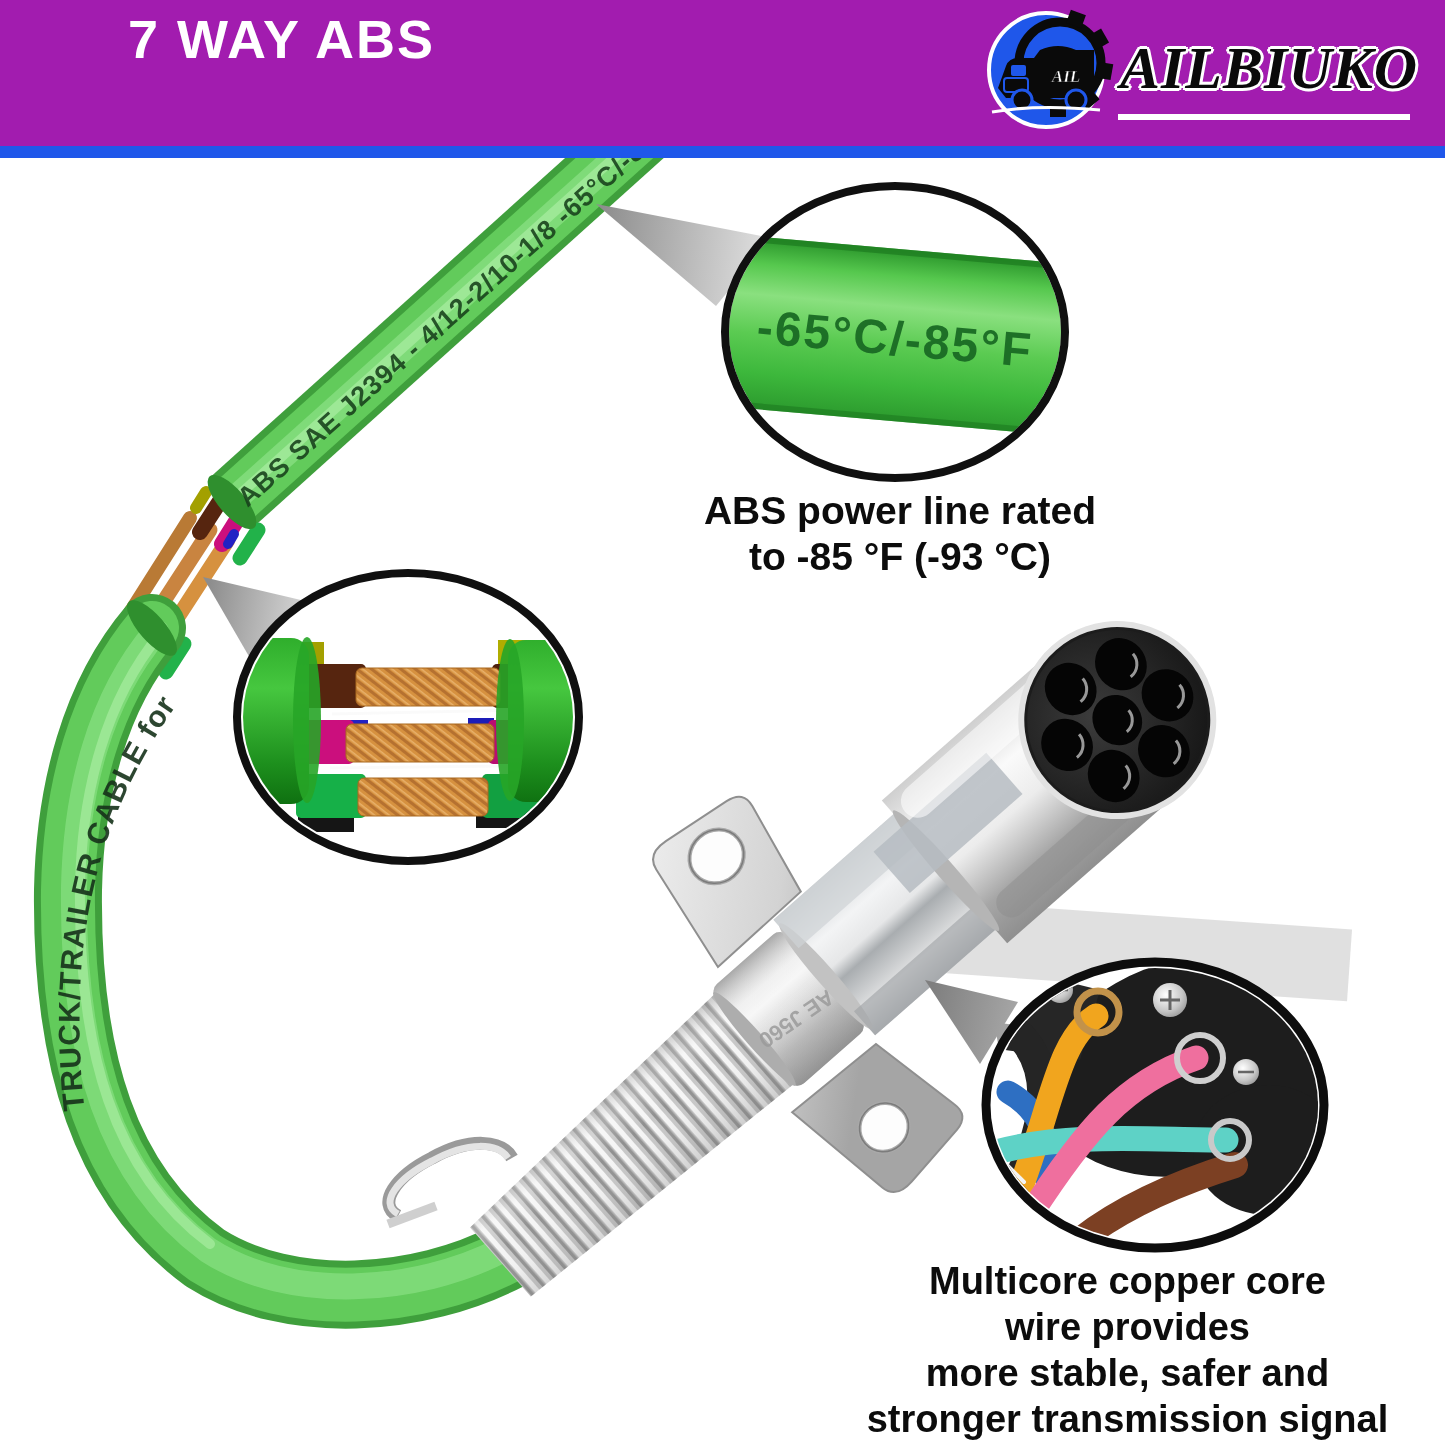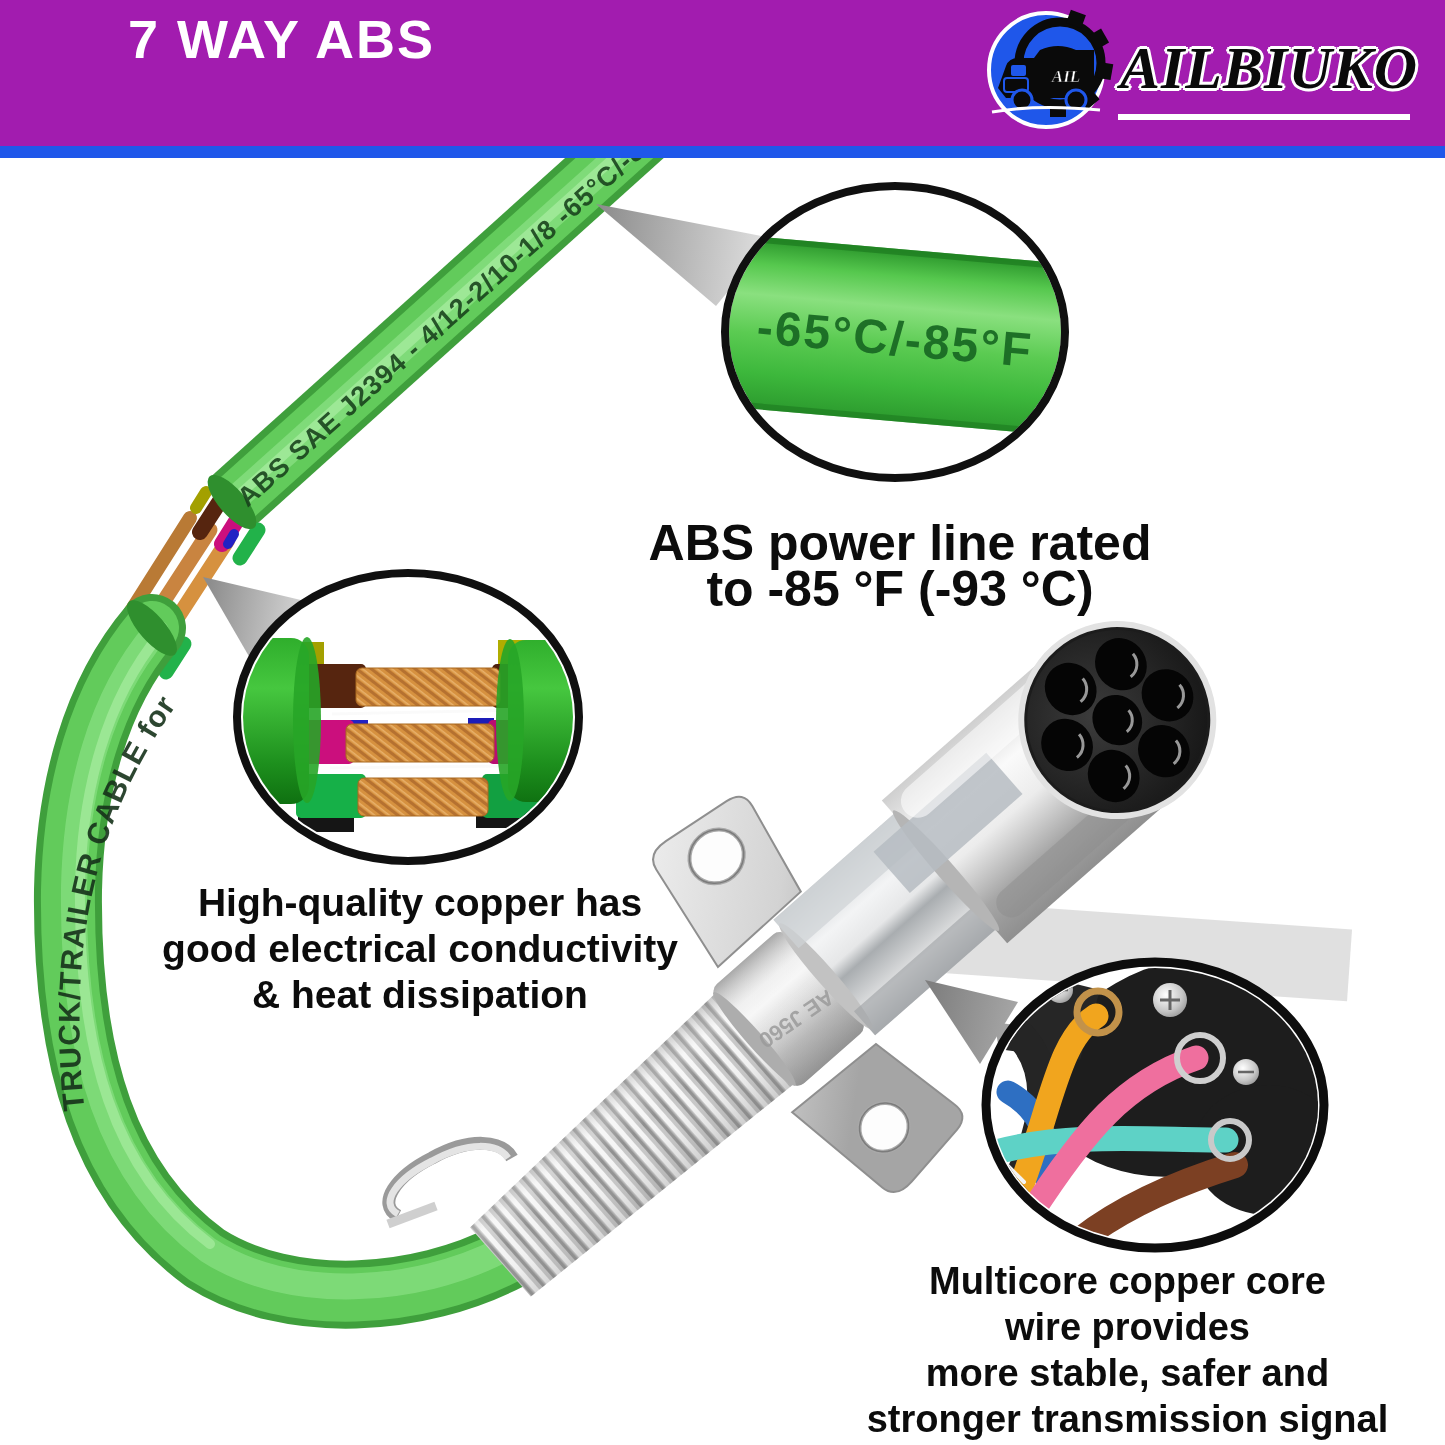--- a/index.html
+++ b/index.html
@@ -11,21 +11,21 @@
   .title{position:absolute;left:128px;top:10px;color:#fff;font-weight:bold;
          font-size:54px;line-height:59px;letter-spacing:2px;white-space:nowrap;}
   .logo-wrap{position:absolute;left:978px;top:8px;width:460px;height:132px;z-index:11;}
   .brand{position:absolute;left:142px;top:26px;font-family:"Liberation Serif",serif;
          font-style:italic;font-weight:bold;font-size:60px;letter-spacing:1px;color:#0a0a0a;
          text-shadow:-2px -2px 0 #fff,2px -2px 0 #fff,-2px 2px 0 #fff,2px 2px 0 #fff,
                      -3px 0 0 #fff,3px 0 0 #fff,0 -3px 0 #fff,0 3px 0 #fff;}
   .brand-underline{position:absolute;left:140px;top:106px;width:292px;height:6px;background:#fff;}
   
   .caption{position:absolute;z-index:6;text-align:center;color:#0c0c0c;font-weight:bold;}
-  #cap-temp{left:620px;top:520px;width:560px;font-size:50px;line-height:46px;}
+  #cap-temp{left:620px;top:488px;width:560px;font-size:39px;line-height:46px;}
   #cap-copper{left:88px;top:880px;width:664px;font-size:39px;line-height:46px;}
   #cap-multi{left:800px;top:1258px;width:655px;font-size:38px;line-height:46px;}
   .scene{position:absolute;left:0;top:0;z-index:1;}
 </style>
 </head>
 <body>
 
 <div class="stage">
 
   <svg class="scene" width="1445" height="1445" viewBox="0 0 1445 1445">
@@ -360,25 +360,20 @@
       <div class="brand">AILBIUKO</div>
       <div class="brand-underline"></div>
     </div>
   </div>
   <div class="bluebar"></div>
 
   <div class="caption" id="cap-temp">
     <div>ABS power line rated</div>
     <div>to -85 °F (-93 °C)</div>
   </div>
-  <div class="caption" id="cap-copper">
-    <div>High-quality copper has</div>
-    <div>good electrical conductivity</div>
-    <div>&amp; heat dissipation</div>
-  </div>
   <div class="caption" id="cap-multi">
     <div>Multicore copper core</div>
     <div>wire provides</div>
     <div>more stable, safer and</div>
     <div>stronger transmission signal</div>
   </div>
 
 </div>
 
 </body></html>

